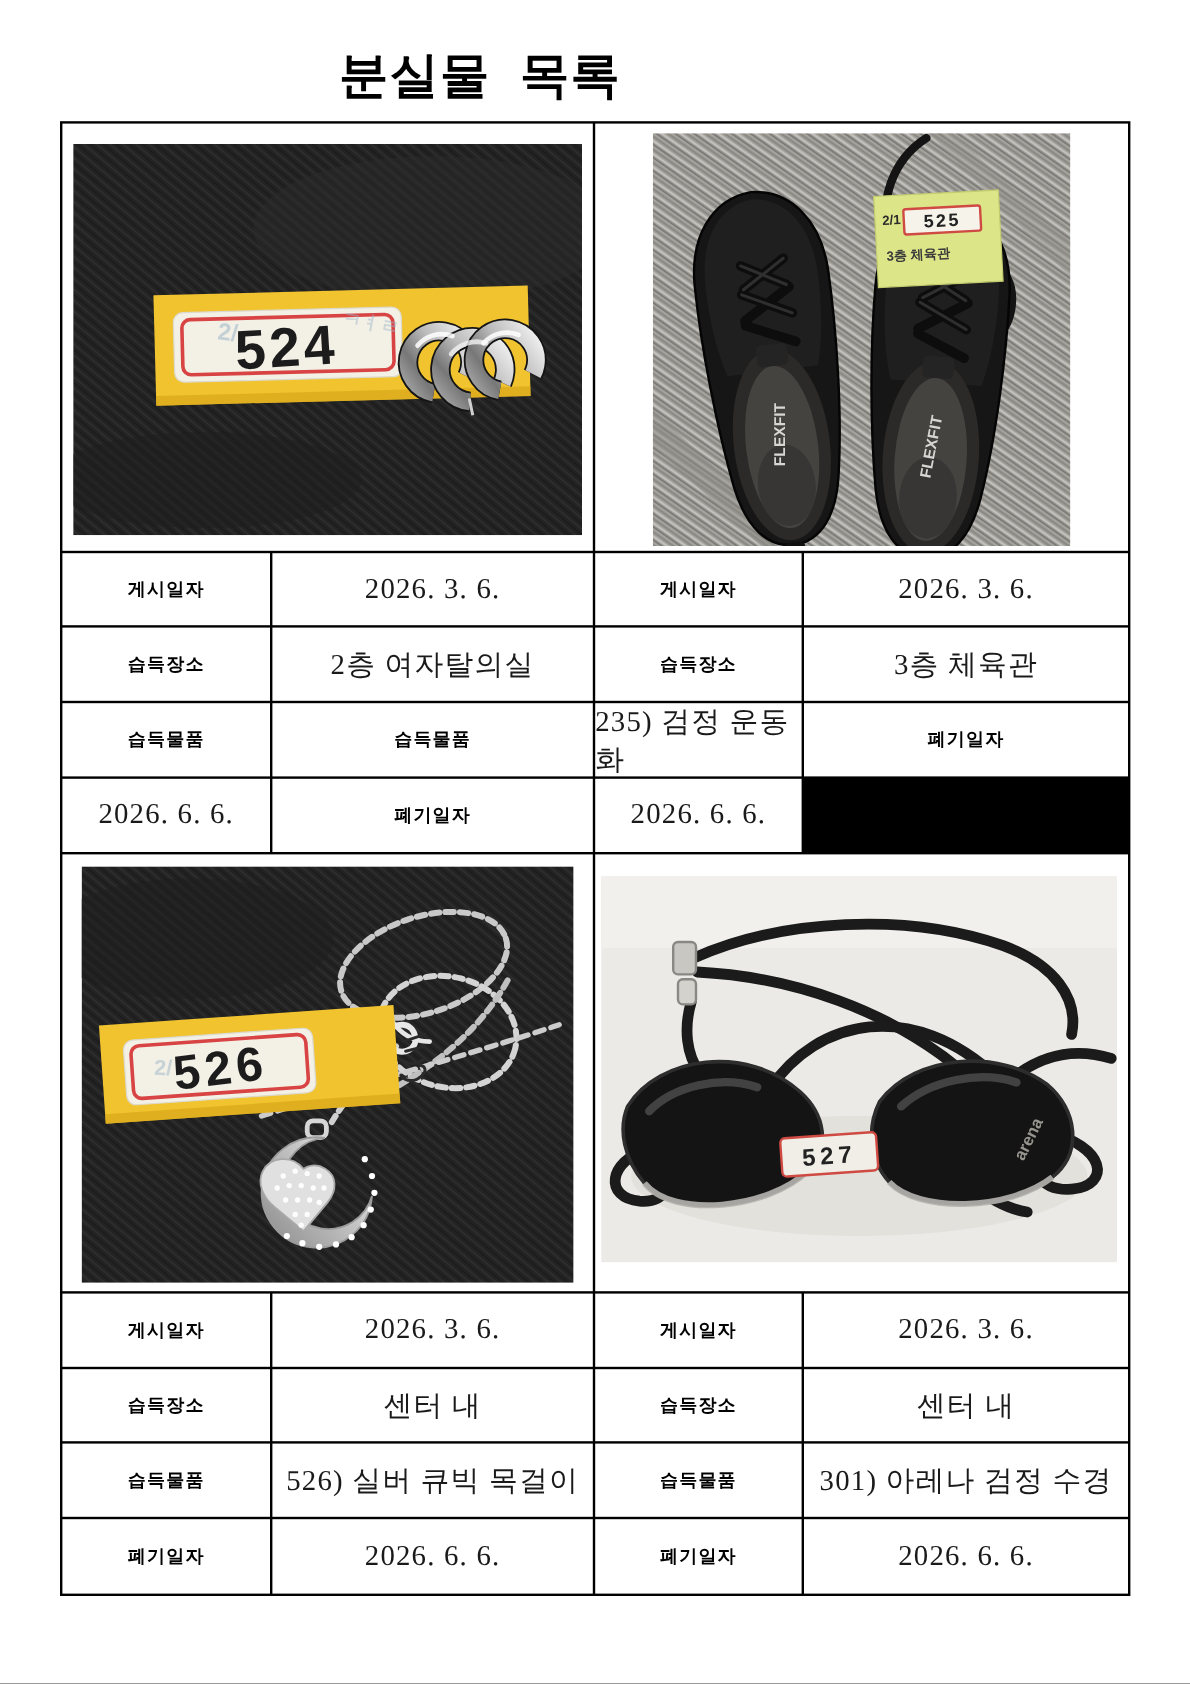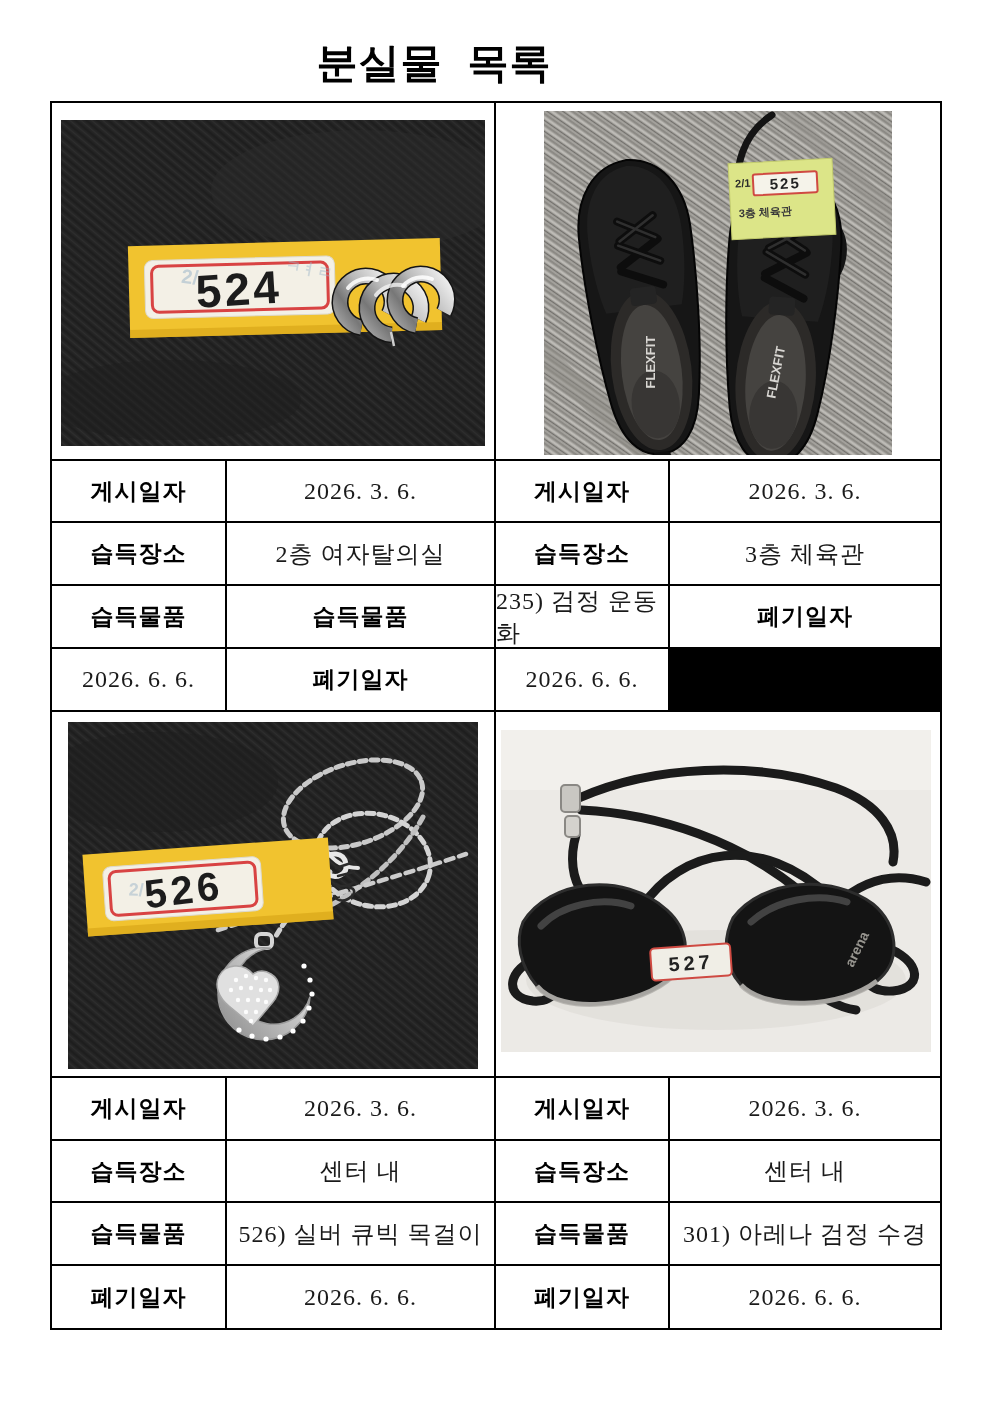--- a/index.html
+++ b/index.html
@@ -14,38 +14,37 @@
   .doc-title {
     position: absolute;
     top: 36px; left: 0;
     width: 800px;
     text-align: center;
     font-size: 41px;
     font-weight: 800;
     color: #000;
     letter-spacing: 1px;
     white-space: pre;
-    margin-left: 34px;
   }
   .lost-table {
     position: absolute;
     left: 50px; top: 101px;
     width: 892px; height: 1229px;
     background: #000;
     display: grid;
     grid-template-columns: 173px 267px 172px 270px;
     grid-template-rows: 356px 60px 61px 61px 61px 364px 61px 60px 61px 62px;
     gap: 2px;
     padding: 2px;
   }
   .cell { background: #fff; display: flex; align-items: center; justify-content: center; }
   .photo-cell { grid-column: span 2; display: block; }
   .label-cell {
     font-weight: 800;
-    font-size: 23px;
+    font-size: 15px;
     color: #000;
     letter-spacing: 1px;
   }
   .value-cell {
     font-family: "Liberation Serif", serif;
     font-size: 24px;
     color: #1a1a1a;
     letter-spacing: 1px;
   }
   .photo { display: block; }

